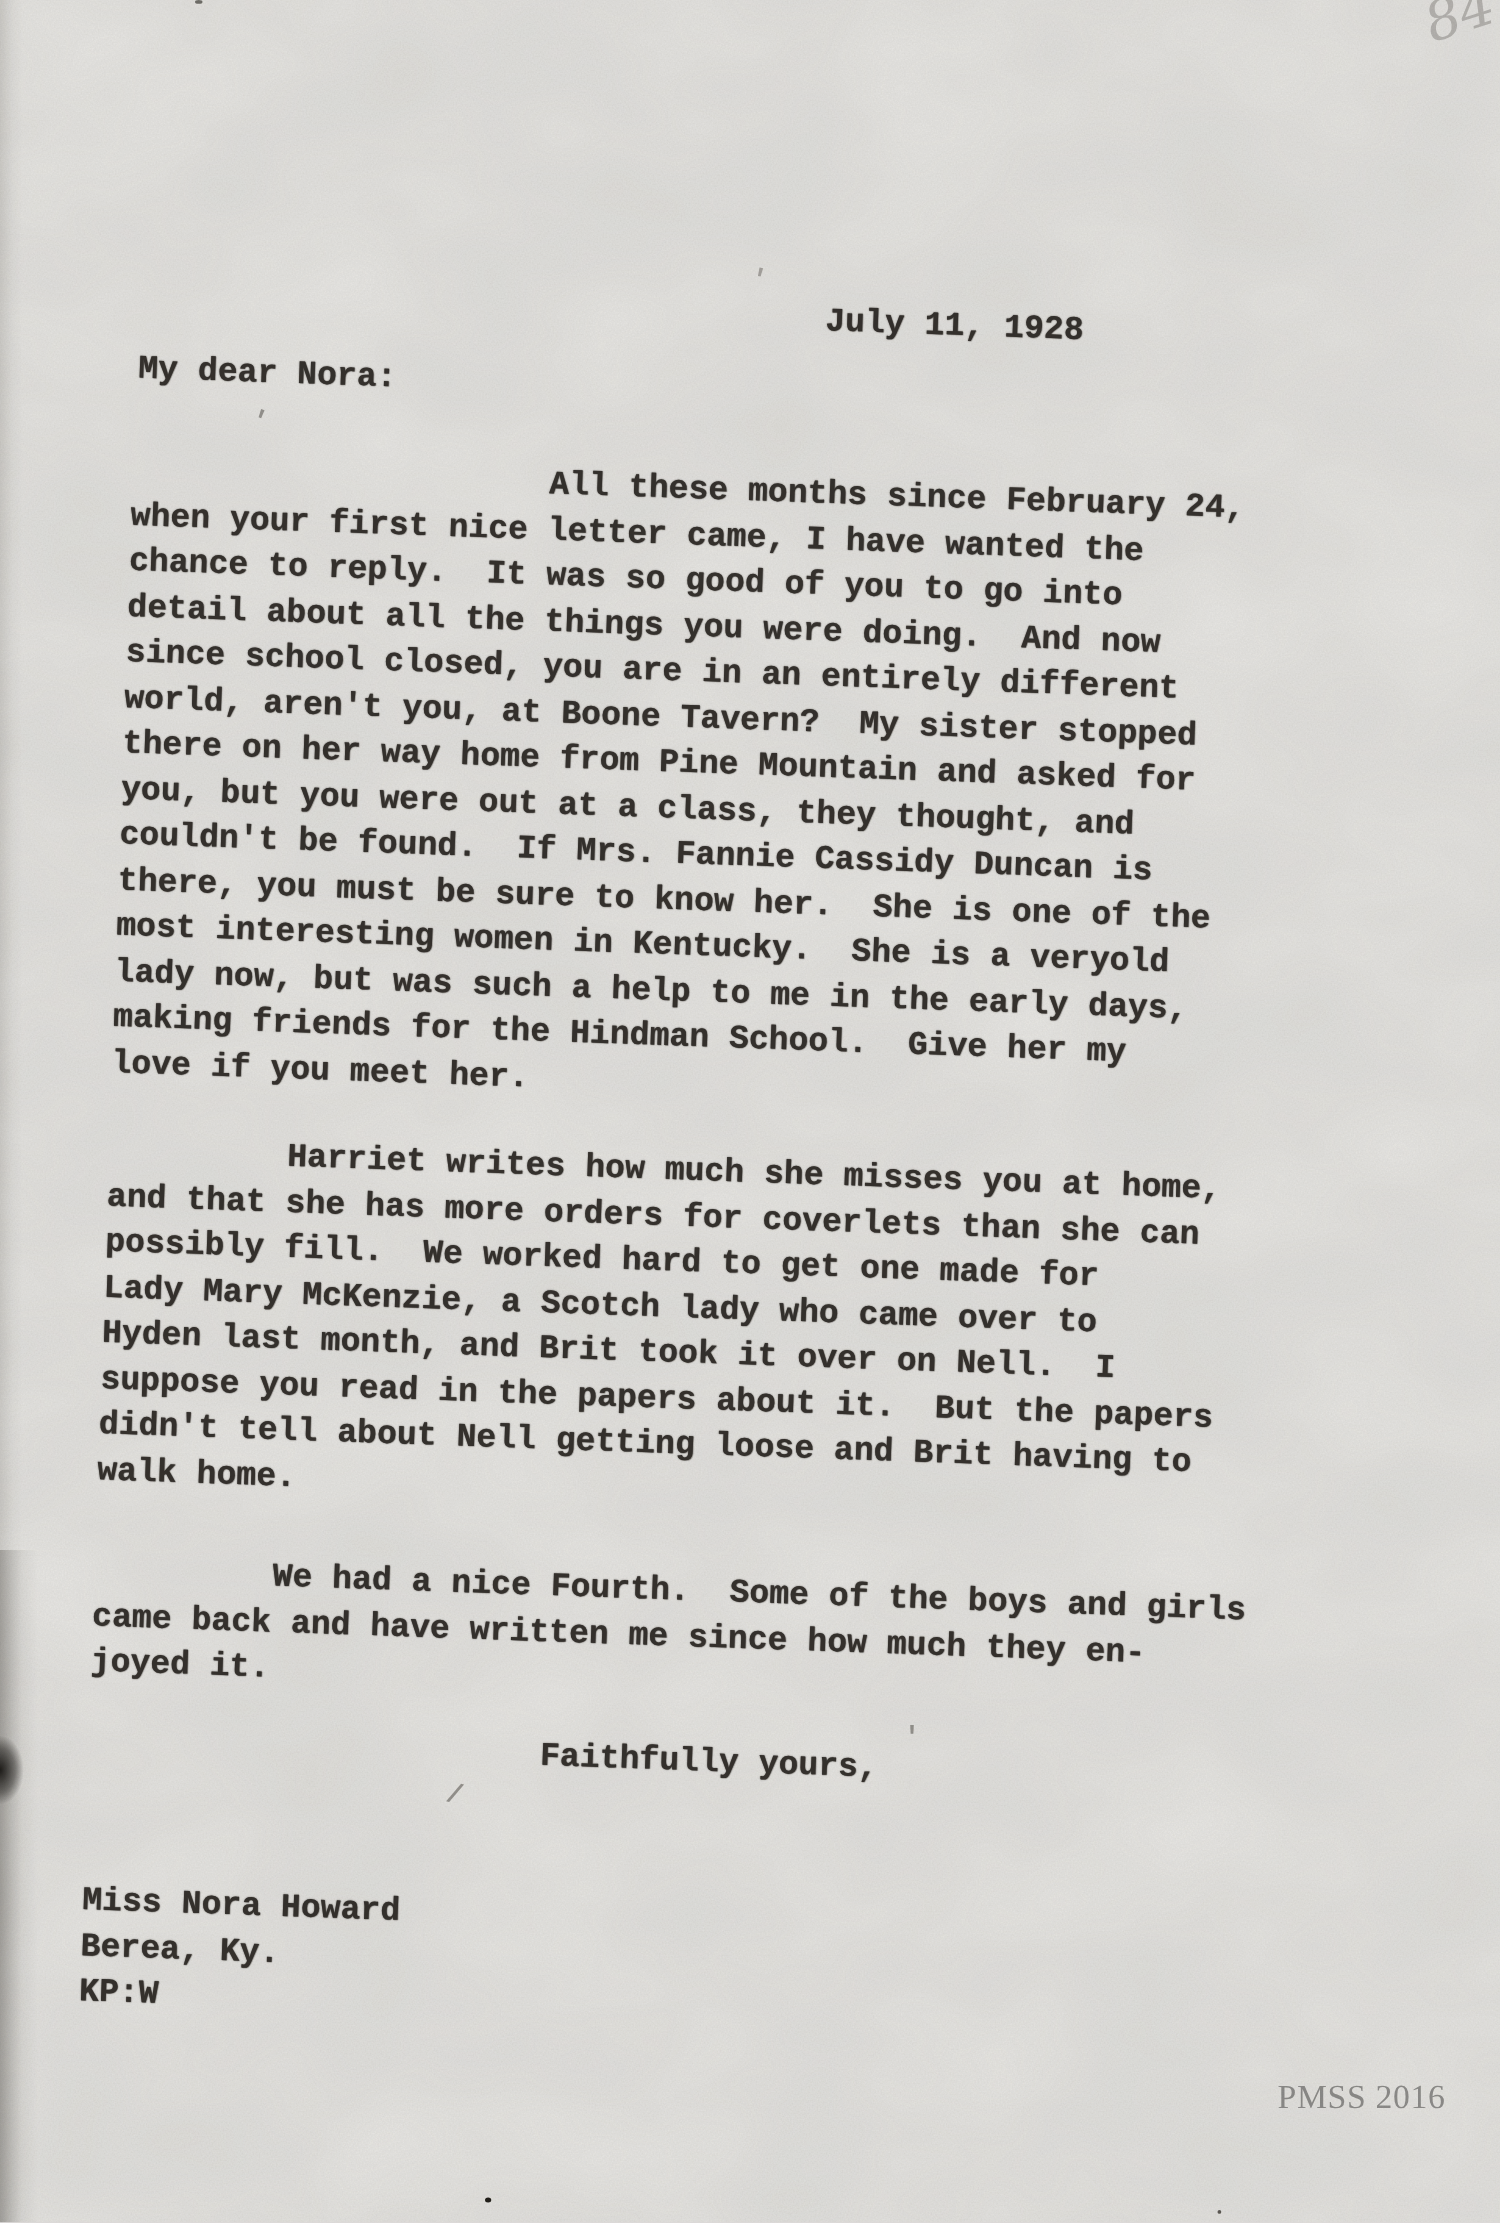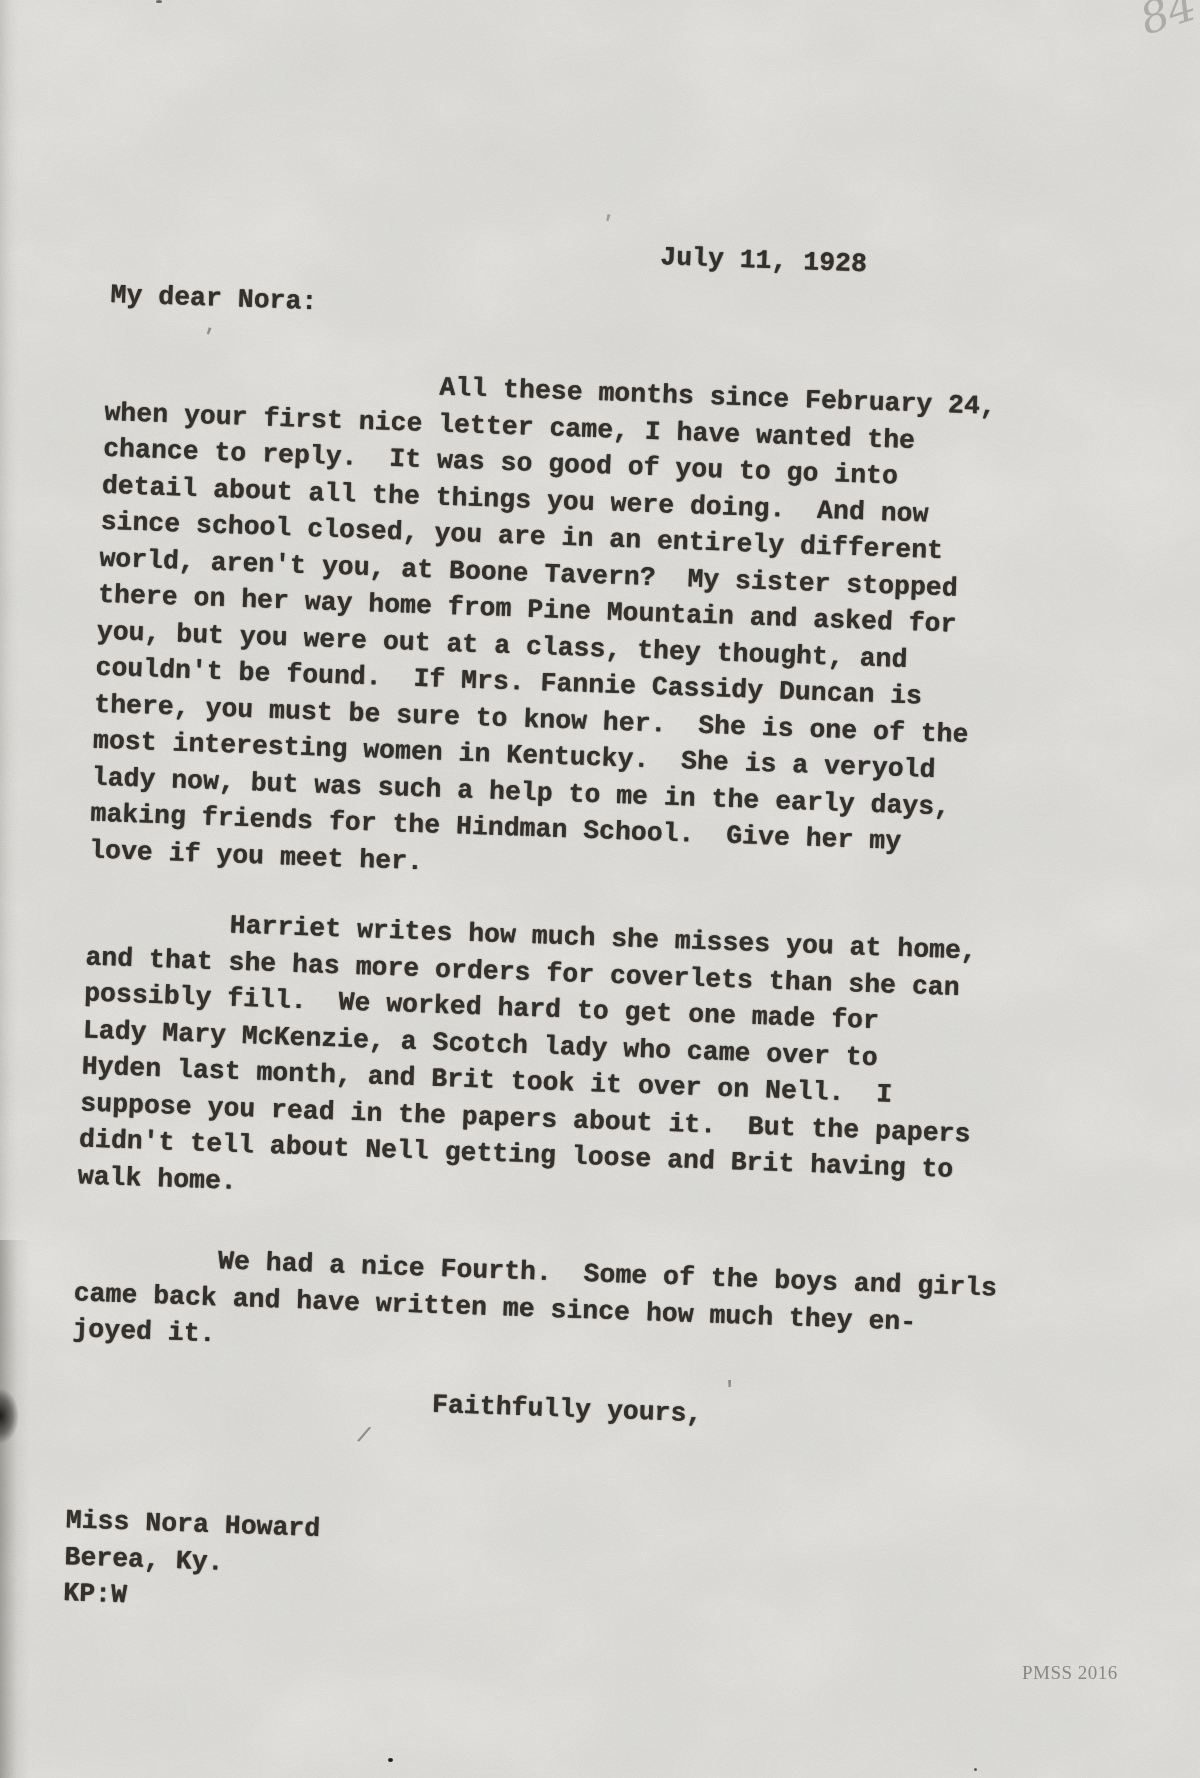--- a/index.html
+++ b/index.html
@@ -26,21 +26,21 @@
   .salutation{left:2px;top:137px;}
   .para-1{left:0;top:218px;}
   .para-2{left:0;top:763px;}
   .para-3{left:0;top:1099px;}
   .closing{left:362px;top:1235px;}
   .recipient{left:0;top:1363px;}
   
   .watermark{
     position:absolute;left:1022px;top:1662px;
     font-family:"Liberation Serif","DejaVu Serif",serif;
-    font-size:19px;letter-spacing:.5px;
+    font-size:27px;letter-spacing:.5px;
     color:var(--watermark,#5a5a58);opacity:.62;
   }
   
   .pencil-note{
     position:absolute;left:1140px;top:-14px;
     font-family:"DejaVu Serif",serif;font-style:italic;
     font-size:44px;color:var(--pencil,#787673);opacity:.42;
     transform:rotate(-18deg);
   }
   

